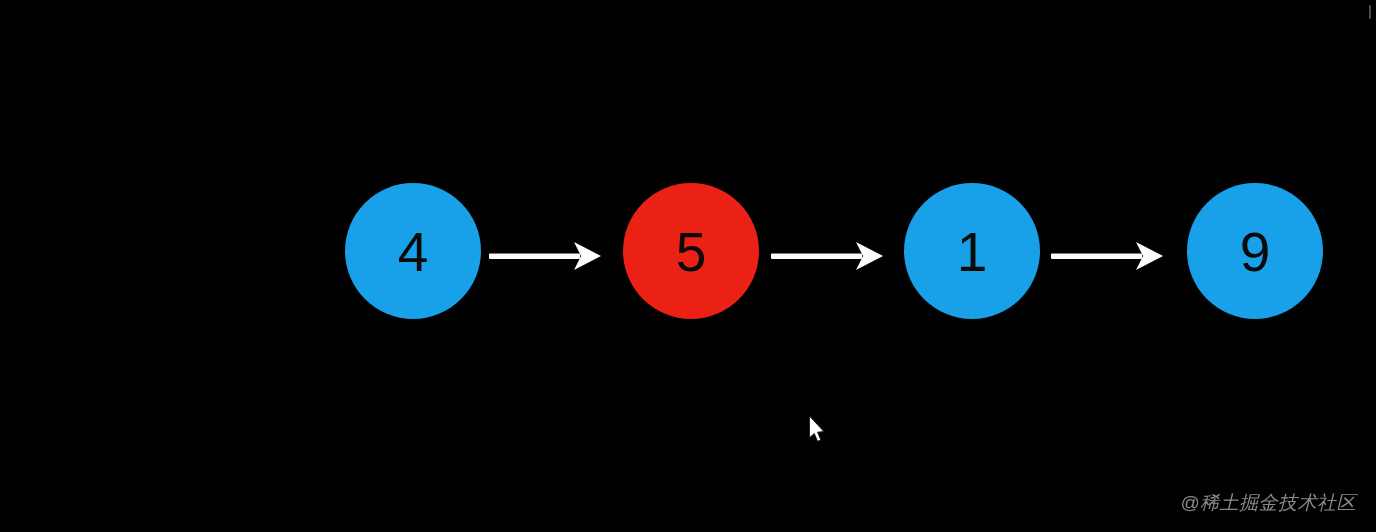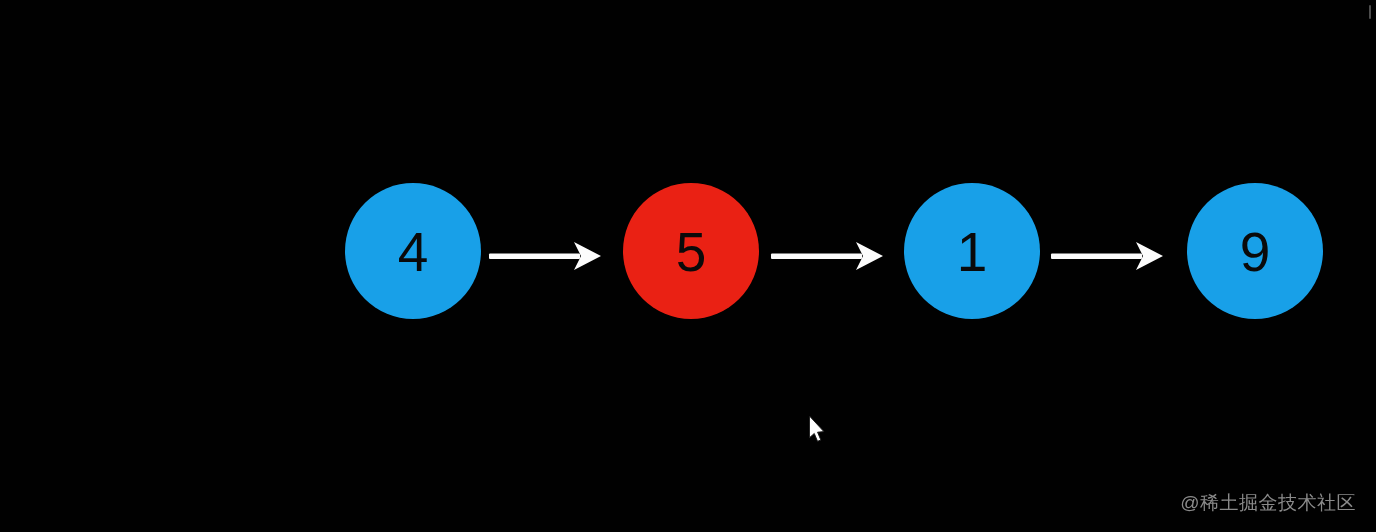--- a/index.html
+++ b/index.html
@@ -37,20 +37,21 @@
     width: 118px;
     height: 34px;
   }
   .watermark {
     position: absolute;
     right: 20px;
     bottom: 16px;
     font-size: 19px;
     letter-spacing: 0.5px;
     user-select: none;
+    font-style: italic;
   }
   .cursor {
     position: absolute;
     left: 808px;
     top: 416px;
     width: 17px;
     height: 27px;
   }
   .scrollbar-thumb {
     position: absolute;

